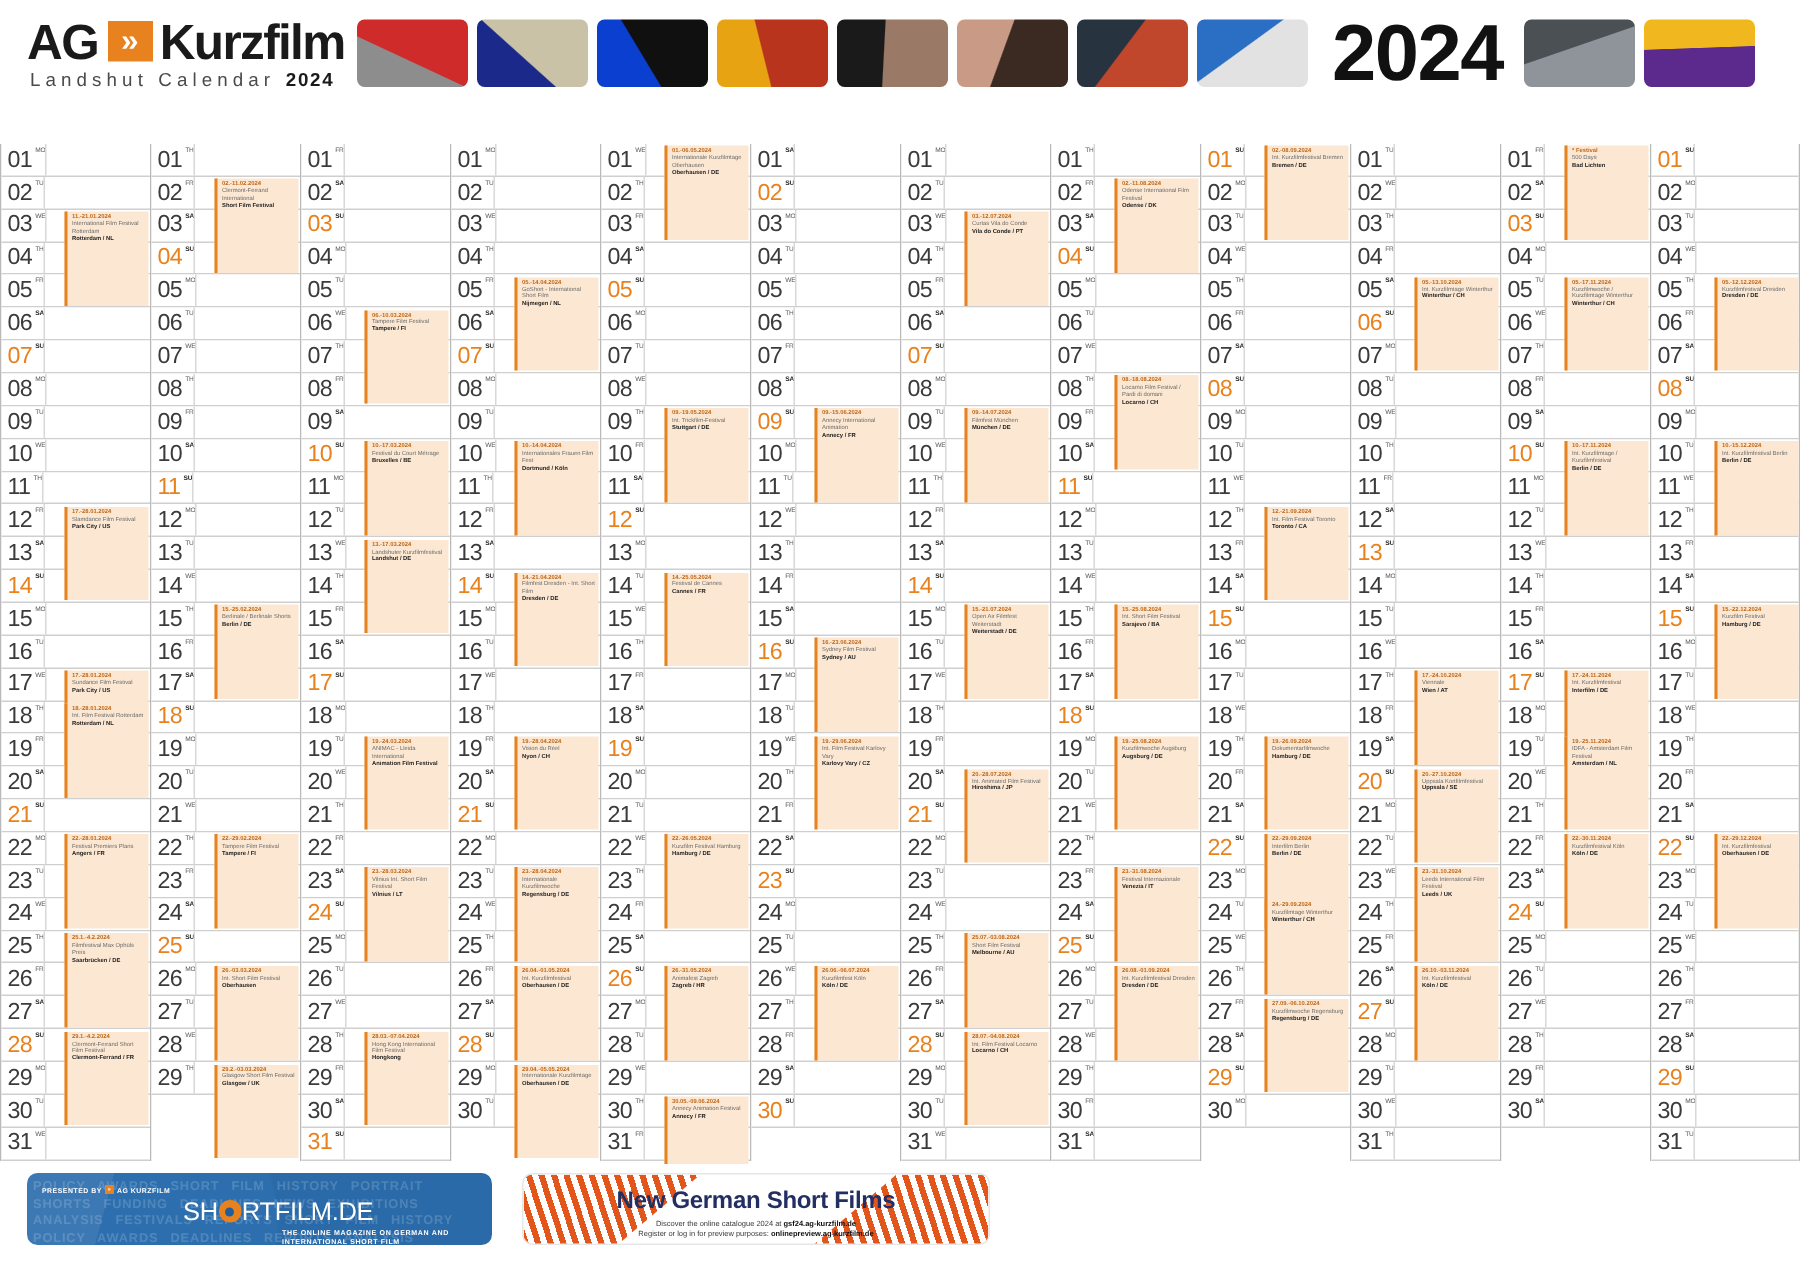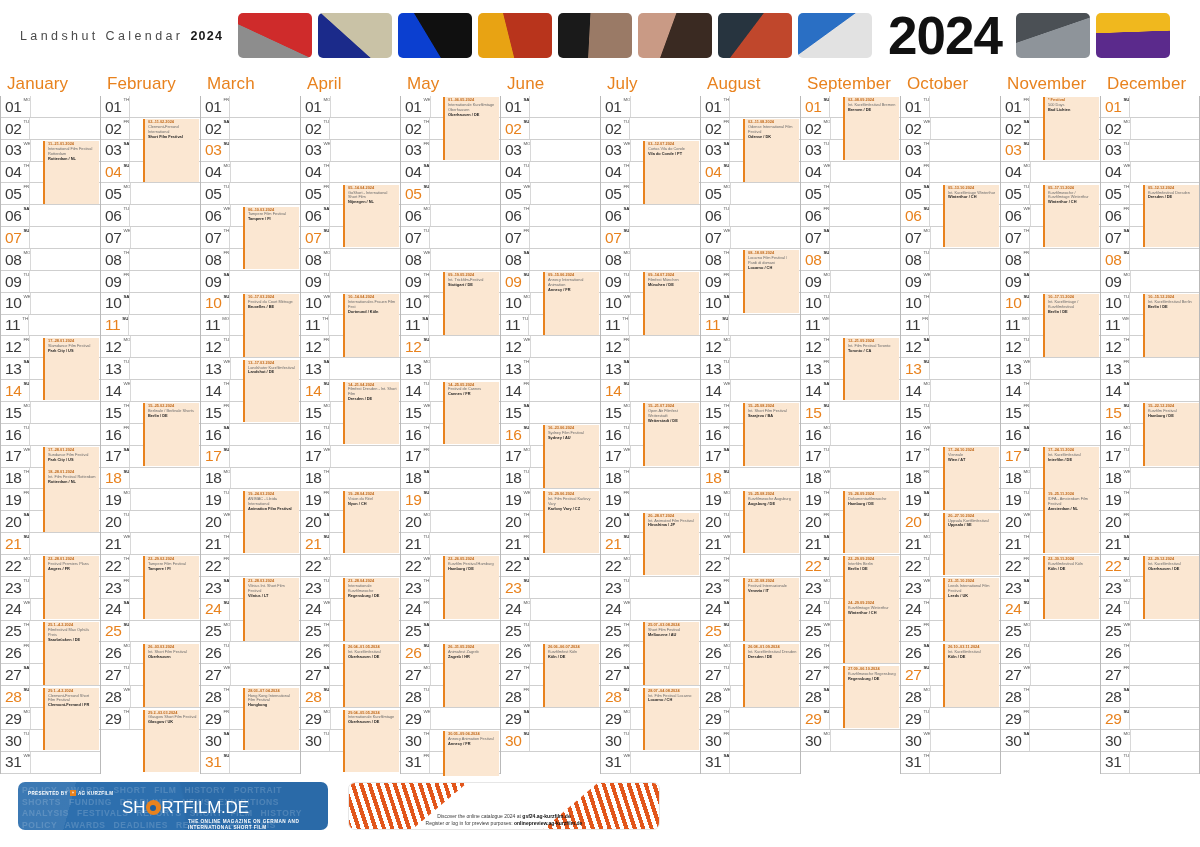--- a/index.html
+++ b/index.html
@@ -190,20 +190,25 @@
   .ngsf-l1{ top:30px; } .ngsf-l2{ top:37px; }
   .ngsf-l1 b,.ngsf-l2 b{ color:#111; }
 </style>
 </head>
 <body>
 
 <div id="poster">
 
   <div id="header">
     <div class="logo-block">
+      <div class="logo-line1">
+        <span class="logo-ag">AG</span>
+        <span class="logo-chev">»</span>
+        <span class="logo-kurz">Kurzfilm</span>
+      </div>
       <div class="logo-line2">
         <span class="logo-sub">Landshut Calendar</span>
         <span class="logo-subyear">2024</span>
       </div>
     </div>
     <div class="thumbstrip" id="thumbs-left">
         <div class="thumb" style="background: linear-gradient(25deg, rgb(141, 141, 141) 0%, rgb(141, 141, 141) 42%, rgb(207, 43, 43) 43%, rgb(207, 43, 43) 100%);"></div>
         <div class="thumb" style="background: linear-gradient(42deg, rgb(27, 42, 138) 0%, rgb(27, 42, 138) 42%, rgb(201, 194, 166) 43%, rgb(201, 194, 166) 100%);"></div>
         <div class="thumb" style="background: linear-gradient(59deg, rgb(11, 63, 208) 0%, rgb(11, 63, 208) 42%, rgb(16, 16, 16) 43%, rgb(16, 16, 16) 100%);"></div>
         <div class="thumb" style="background: linear-gradient(76deg, rgb(232, 163, 19) 0%, rgb(232, 163, 19) 42%, rgb(184, 52, 28) 43%, rgb(184, 52, 28) 100%);"></div>
@@ -212,34 +217,20 @@
         <div class="thumb" style="background: linear-gradient(127deg, rgb(39, 52, 63) 0%, rgb(39, 52, 63) 42%, rgb(192, 71, 44) 43%, rgb(192, 71, 44) 100%);"></div>
         <div class="thumb" style="background: linear-gradient(144deg, rgb(42, 111, 196) 0%, rgb(42, 111, 196) 42%, rgb(226, 226, 226) 43%, rgb(226, 226, 226) 100%);"></div>
       </div>
     <div class="year-big">2024</div>
     <div class="thumbstrip" id="thumbs-right">
         <div class="thumb" style="background: linear-gradient(161deg, rgb(75, 80, 85) 0%, rgb(75, 80, 85) 42%, rgb(142, 148, 154) 43%, rgb(142, 148, 154) 100%);"></div>
         <div class="thumb" style="background: linear-gradient(178deg, rgb(240, 184, 30) 0%, rgb(240, 184, 30) 42%, rgb(91, 42, 140) 43%, rgb(91, 42, 140) 100%);"></div>
       </div>
   </div>
 
-  <div id="monthrow">
-      <div class="mhead" style="width: 100px;">January</div>
-      <div class="mhead" style="width: 100px;">February</div>
-      <div class="mhead" style="width: 100px;">March</div>
-      <div class="mhead" style="width: 100px;">April</div>
-      <div class="mhead" style="width: 100px;">May</div>
-      <div class="mhead" style="width: 100px;">June</div>
-      <div class="mhead" style="width: 100px;">July</div>
-      <div class="mhead" style="width: 100px;">August</div>
-      <div class="mhead" style="width: 100px;">September</div>
-      <div class="mhead" style="width: 100px;">October</div>
-      <div class="mhead" style="width: 100px;">November</div>
-      <div class="mhead" style="width: 100px;">December</div>
-    </div>
 
   <div id="grid">
       <div class="moncol" style="width: 100px;">
         <div class="daycell" style="height: 21.871px;">
           <div class="daynum-wrap">
             <span class="dnum">01</span>
             <span class="dwd">MO</span>
           </div>
           <div class="evzone"></div>
         </div>
@@ -3391,20 +3382,21 @@
       </div>
       <div class="sfb-tag">
         <div>THE ONLINE MAGAZINE ON GERMAN AND</div>
         <div>INTERNATIONAL SHORT FILM</div>
       </div>
     </div>
 
     <div class="ngsf">
       <div class="ngsf-stripeL"></div>
       <div class="ngsf-stripeR"></div>
+      <div class="ngsf-title">New German Short Films</div>
       <div class="ngsf-l1">
         <span>Discover the online catalogue 2024 at </span><b>gsf24.ag-kurzfilm.de</b>
       </div>
       <div class="ngsf-l2">
         <span>Register or log in for preview purposes: </span><b>onlinepreview.ag-kurzfilm.de</b>
       </div>
     </div>
 
   </div>
 </div>

